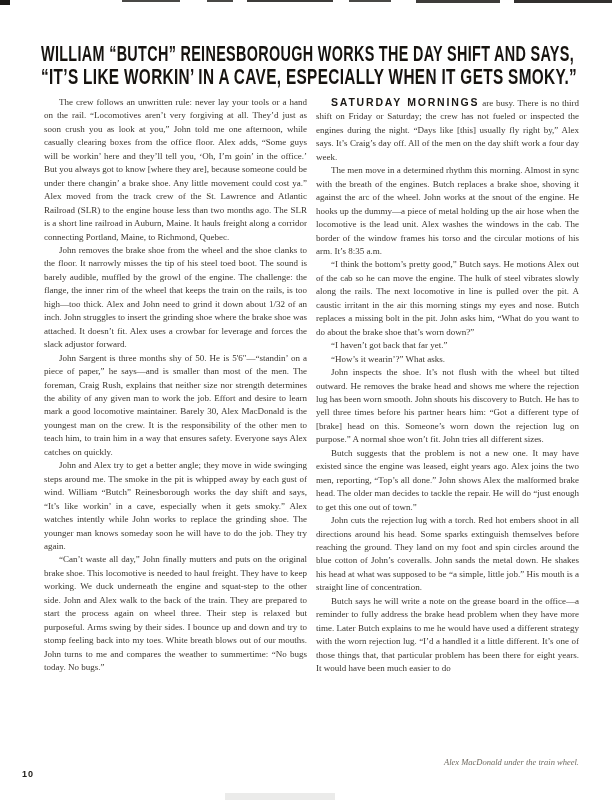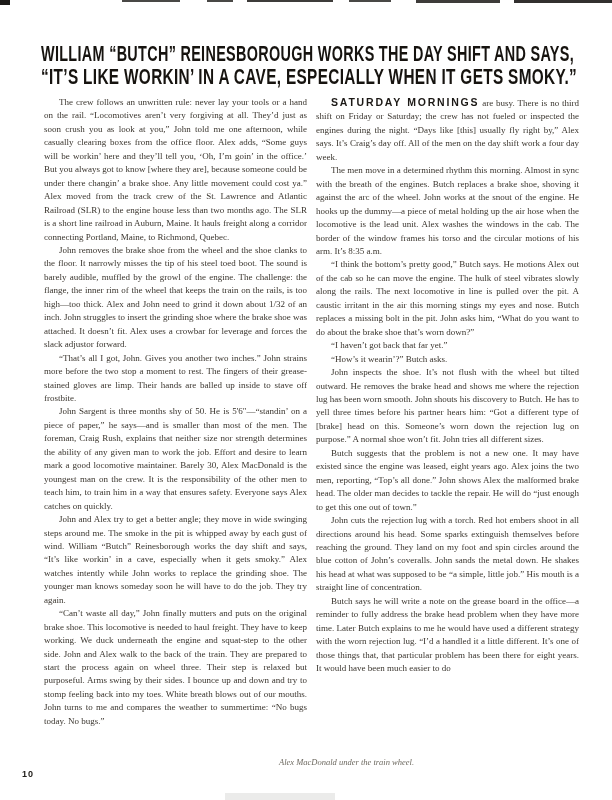--- a/index.html
+++ b/index.html
@@ -69,20 +69,21 @@
     font-weight: 700;
     font-size: 9px;
     letter-spacing: 1px;
     color: #23201c;
   }
   .caption {
     position: absolute;
     right: 33px;
     top: 757px;
     width: 300px;
+    text-align: right;
     font-family: "Liberation Serif", serif;
     font-style: italic;
     font-size: 8.5px;
     color: #6e6a61;
   }
 </style>
 </head>
 <body>
 
 <div class="page">
@@ -97,32 +98,31 @@
   <div class="artifact a8"></div>
 
   <svg class="headline-svg" viewBox="0 0 536 48">
     <text x="0" y="19" textLength="533" lengthAdjust="spacingAndGlyphs">WILLIAM “BUTCH” REINESBOROUGH WORKS THE DAY SHIFT AND SAYS,</text>
     <text x="0" y="42" textLength="536" lengthAdjust="spacingAndGlyphs">“IT’S LIKE WORKIN’ IN A CAVE, ESPECIALLY WHEN IT GETS SMOKY.”</text>
   </svg>
 
   <div class="col col-left">
     <p>The crew follows an unwritten rule: never lay your tools or a hand on the rail. “Locomotives aren’t very forgiving at all. They’d just as soon crush you as look at you,” John told me one afternoon, while casually clearing boxes from the office floor. Alex adds, “Some guys will be workin’ here and they’ll tell you, ‘Oh, I’m goin’ in the office.’ But you always got to know [where they are], because someone could be under there changin’ a brake shoe. Any little movement could cost ya.” Alex moved from the track crew of the St. Lawrence and Atlantic Railroad (SLR) to the engine house less than two months ago. The SLR is a short line railroad in Auburn, Maine. It hauls freight along a corridor connecting Portland, Maine, to Richmond, Quebec.</p>
     <p>John removes the brake shoe from the wheel and the shoe clanks to the floor. It narrowly misses the tip of his steel toed boot. The sound is barely audible, muffled by the growl of the engine. The challenge: the flange, the inner rim of the wheel that keeps the train on the rails, is too high—too thick. Alex and John need to grind it down about 1/32 of an inch. John struggles to insert the grinding shoe where the brake shoe was attached. It doesn’t fit. Alex uses a crowbar for leverage and forces the slack adjustor forward.</p>
-    <p>“That’s all I got, John. Gives you another two inches.” John strains more before the two stop a moment to rest. The fingers of their grease-stained gloves are limp. Their hands are balled up inside to stave off frostbite.</p>
     <p>John Sargent is three months shy of 50. He is 5'6"—“standin’ on a piece of paper,” he says—and is smaller than most of the men. The foreman, Craig Rush, explains that neither size nor strength determines the ability of any given man to work the job. Effort and desire to learn mark a good locomotive maintainer. Barely 30, Alex MacDonald is the youngest man on the crew. It is the responsibility of the other men to teach him, to train him in a way that ensures safety. Everyone says Alex catches on quickly.</p>
     <p>John and Alex try to get a better angle; they move in wide swinging steps around me. The smoke in the pit is whipped away by each gust of wind. William “Butch” Reinesborough works the day shift and says, “It’s like workin’ in a cave, especially when it gets smoky.” Alex watches intently while John works to replace the grinding shoe. The younger man knows someday soon he will have to do the job. They try again.</p>
     <p>“Can’t waste all day,” John finally mutters and puts on the original brake shoe. This locomotive is needed to haul freight. They have to keep working. We duck underneath the engine and squat-step to the other side. John and Alex walk to the back of the train. They are prepared to start the process again on wheel three. Their step is relaxed but purposeful. Arms swing by their sides. I bounce up and down and try to stomp feeling back into my toes. White breath blows out of our mouths. John turns to me and compares the weather to summertime: “No bugs today. No bugs.”</p>
   </div>
 
   <div class="col col-right">
     <p><span class="runin">SATURDAY MORNINGS</span><span> are busy.  There is no third shift on Friday or Saturday; the crew has not fueled or inspected the engines during the night. “Days like [this] usually fly right by,” Alex says. It’s Craig’s day off. All of the men on the day shift work a four day week.</span></p>
     <p>The men move in a determined rhythm this morning. Almost in sync with the breath of the engines. Butch replaces a brake shoe, shoving it against the arc of the wheel. John works at the snout of the engine. He hooks up the dummy—a piece of metal holding up the air hose when the locomotive is the lead unit. Alex washes the windows in the cab. The border of the window frames his torso and the circular motions of his arm. It’s 8:35 a.m.</p>
     <p>“I think the bottom’s pretty good,” Butch says. He motions Alex out of the cab so he can move the engine. The hulk of steel vibrates slowly along the rails. The next locomotive in line is pulled over the pit. A caustic irritant in the air this morning stings my eyes and nose. Butch replaces a missing bolt in the pit.  John asks him, “What do you want to do about the brake shoe that’s worn down?”</p>
     <p>“I haven’t got back that far yet.”</p>
-    <p>“How’s it wearin’?” Butch asks.</p>
+    <p>“How’s it wearin’?” What asks.</p>
     <p>John inspects the shoe. It’s not flush with the wheel but tilted outward. He removes the brake head and shows me where the rejection lug has been worn smooth. John shouts his discovery to Butch. He has to yell three times before his partner hears him: “Got a different type of [brake] head on this. Someone’s worn down the rejection lug on purpose.” A normal shoe won’t fit. John tries all different sizes.</p>
     <p>Butch suggests that the problem is not a new one. It may have existed since the engine was leased, eight years ago. Alex joins the two men, reporting, “Top’s all done.” John shows Alex the malformed brake head. The older man decides to tackle the repair. He will do “just enough to get this one out of town.”</p>
     <p>John cuts the rejection lug with a torch. Red hot embers shoot in all directions around his head. Some sparks extinguish themselves before reaching the ground. They land on my foot and spin circles around the blue cotton of John’s coveralls. John sands the metal down. He shakes his head at what was supposed to be “a simple, little job.” His mouth is a straight line of concentration.</p>
     <p>Butch says he will write a note on the grease board in the office—a reminder to fully address the brake head problem when they have more time. Later Butch explains to me he would have used a different strategy with the worn rejection lug. “I’d a handled it a little different. It’s one of those things that, that particular problem has been there for eight years.  It would have been much easier to do</p>
   </div>
 
   <div class="folio">10</div>
   <div class="caption">Alex MacDonald under the train wheel.</div>
 
 </div>

